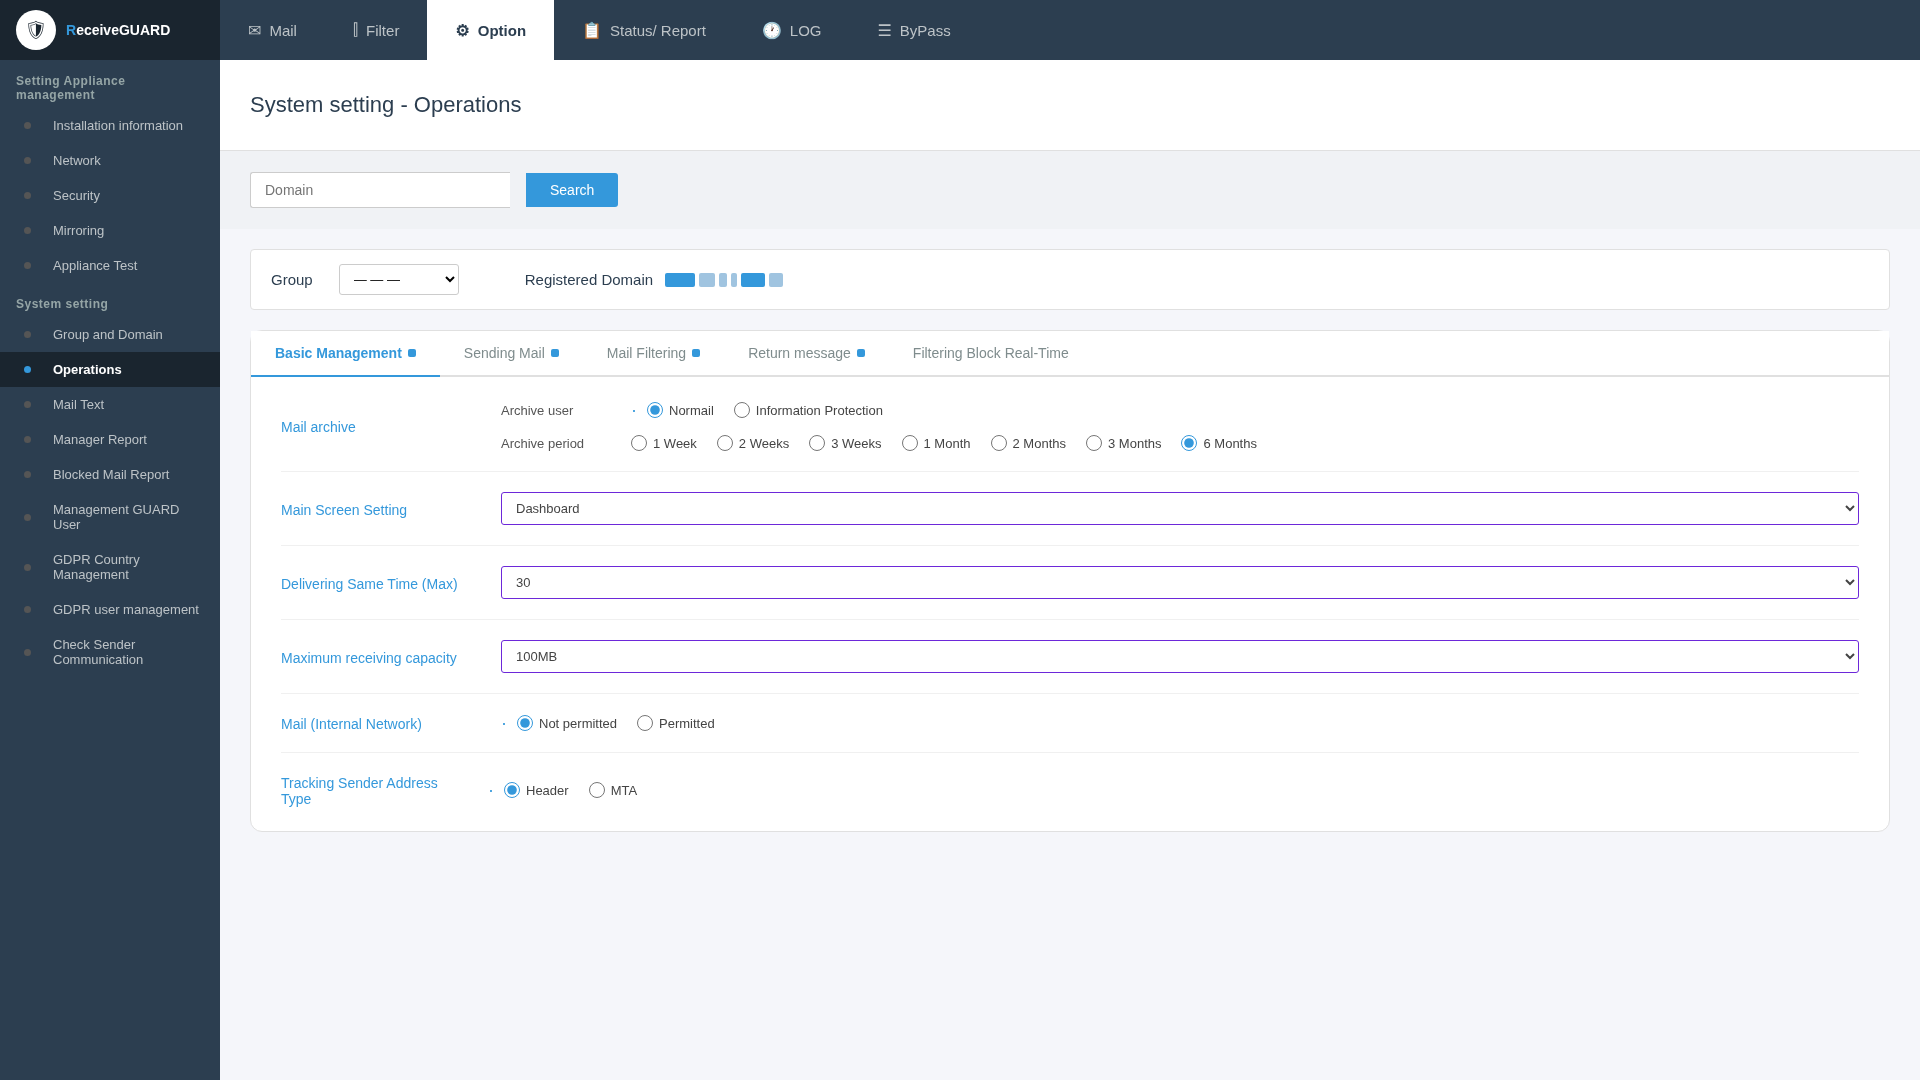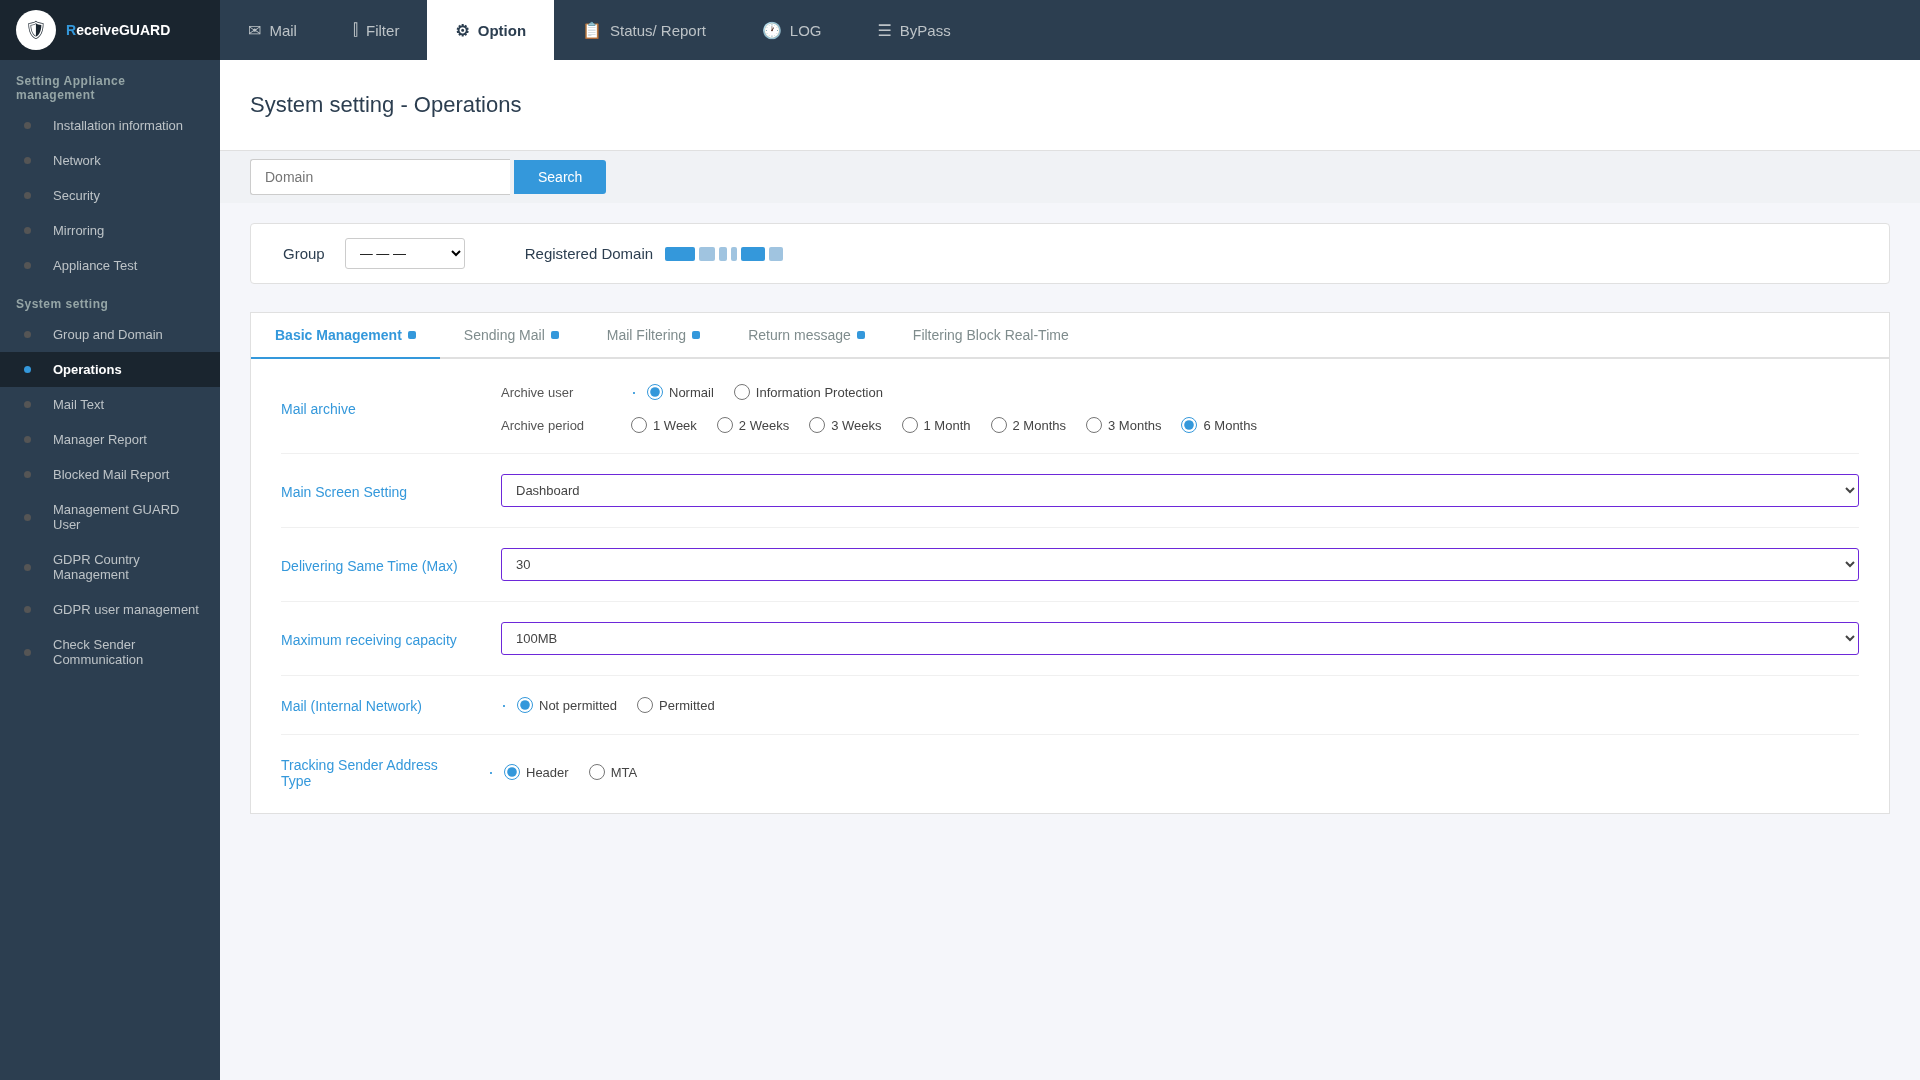--- a/index.html
+++ b/index.html
@@ -122,24 +122,24 @@
     }
     .page-title {
       font-size: 22px;
       color: #2c3e50;
       font-weight: 500;
     }
 
     
     .search-bar {
       background: #f0f2f5;
-      padding: 8px 30px;
-      display: flex;
-      align-items: center;
-      gap: 4px;
+      padding: 21px 30px;
+      display: flex;
+      align-items: center;
+      gap: 16px;
     }
     .search-input {
       border: 1px solid #ccc;
       border-right: none;
       padding: 9px 14px;
       font-size: 14px;
       width: 260px;
       outline: none;
       background: white;
       border-radius: 3px 0 0 3px;
@@ -159,25 +159,25 @@
     
     .content-area {
       padding: 20px 30px;
     }
 
     
     .group-domain-row {
       background: white;
       border: 1px solid #e0e0e0;
       border-radius: 4px;
-      padding: 14px 32px;
-      display: flex;
-      align-items: center;
-      gap: 20px;
-      margin-bottom: 28px;
+      padding: 14px 20px;
+      display: flex;
+      align-items: center;
+      gap: 26px;
+      margin-bottom: 20px;
     }
     .group-label { font-size: 15px; color: #2c3e50; font-weight: 500; }
     .group-select {
       border: 1px solid #ccc;
       padding: 6px 30px 6px 10px;
       font-size: 13px;
       border-radius: 3px;
       appearance: auto;
       background: white;
       min-width: 120px;
@@ -229,21 +229,21 @@
       height: 8px;
       background: #3498db;
       border-radius: 2px;
       display: inline-block;
     }
 
     
     .section-card {
       background: white;
       border: 1px solid #e0e0e0;
-      border-radius: 0;
+      border-radius: 12px;
       margin-bottom: 32px;
     }
     .section-inner {
       padding: 24px 30px;
     }
     .section-row {
       display: flex;
       align-items: center;
       gap: 40px;
       margin-bottom: 20px;

